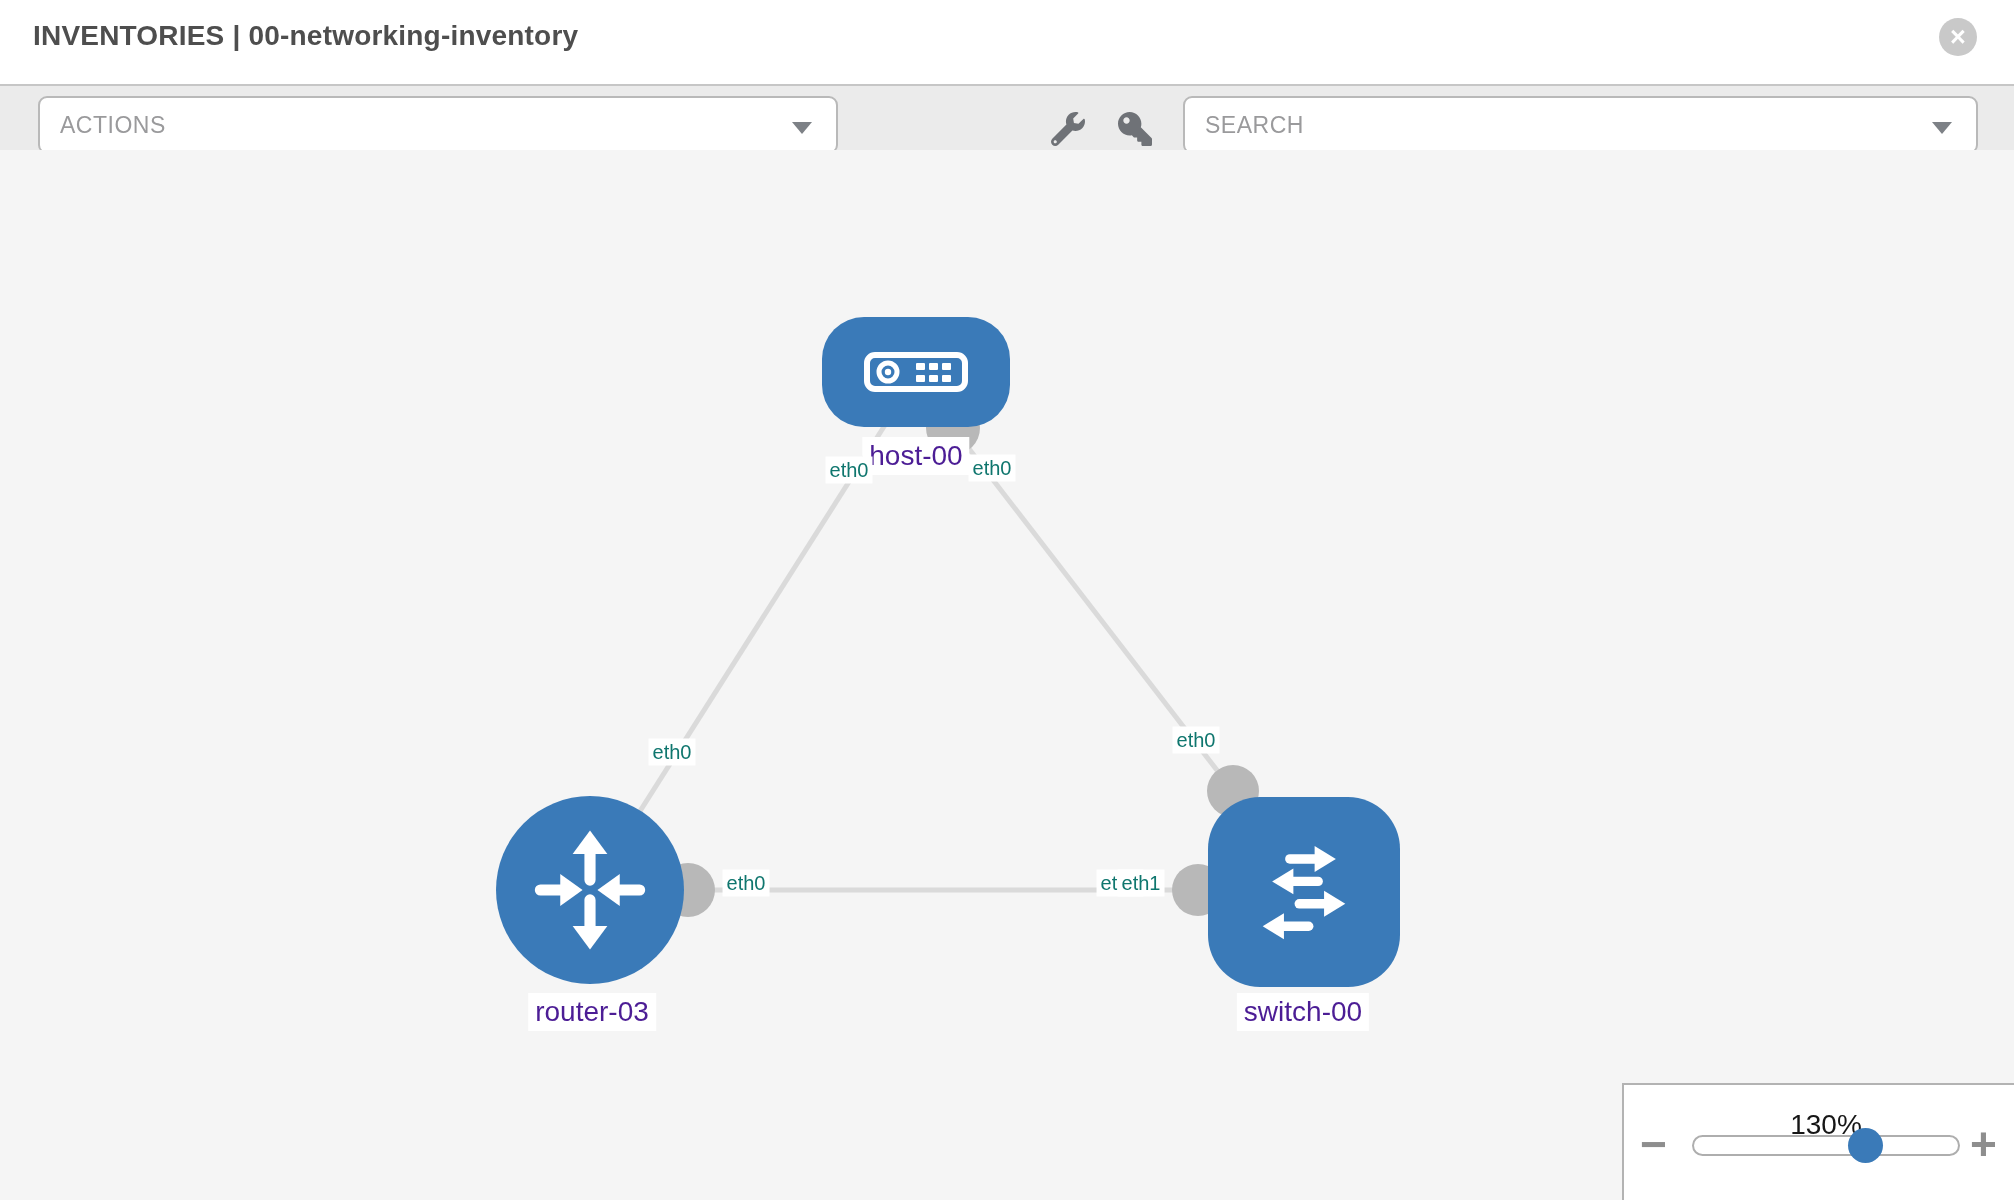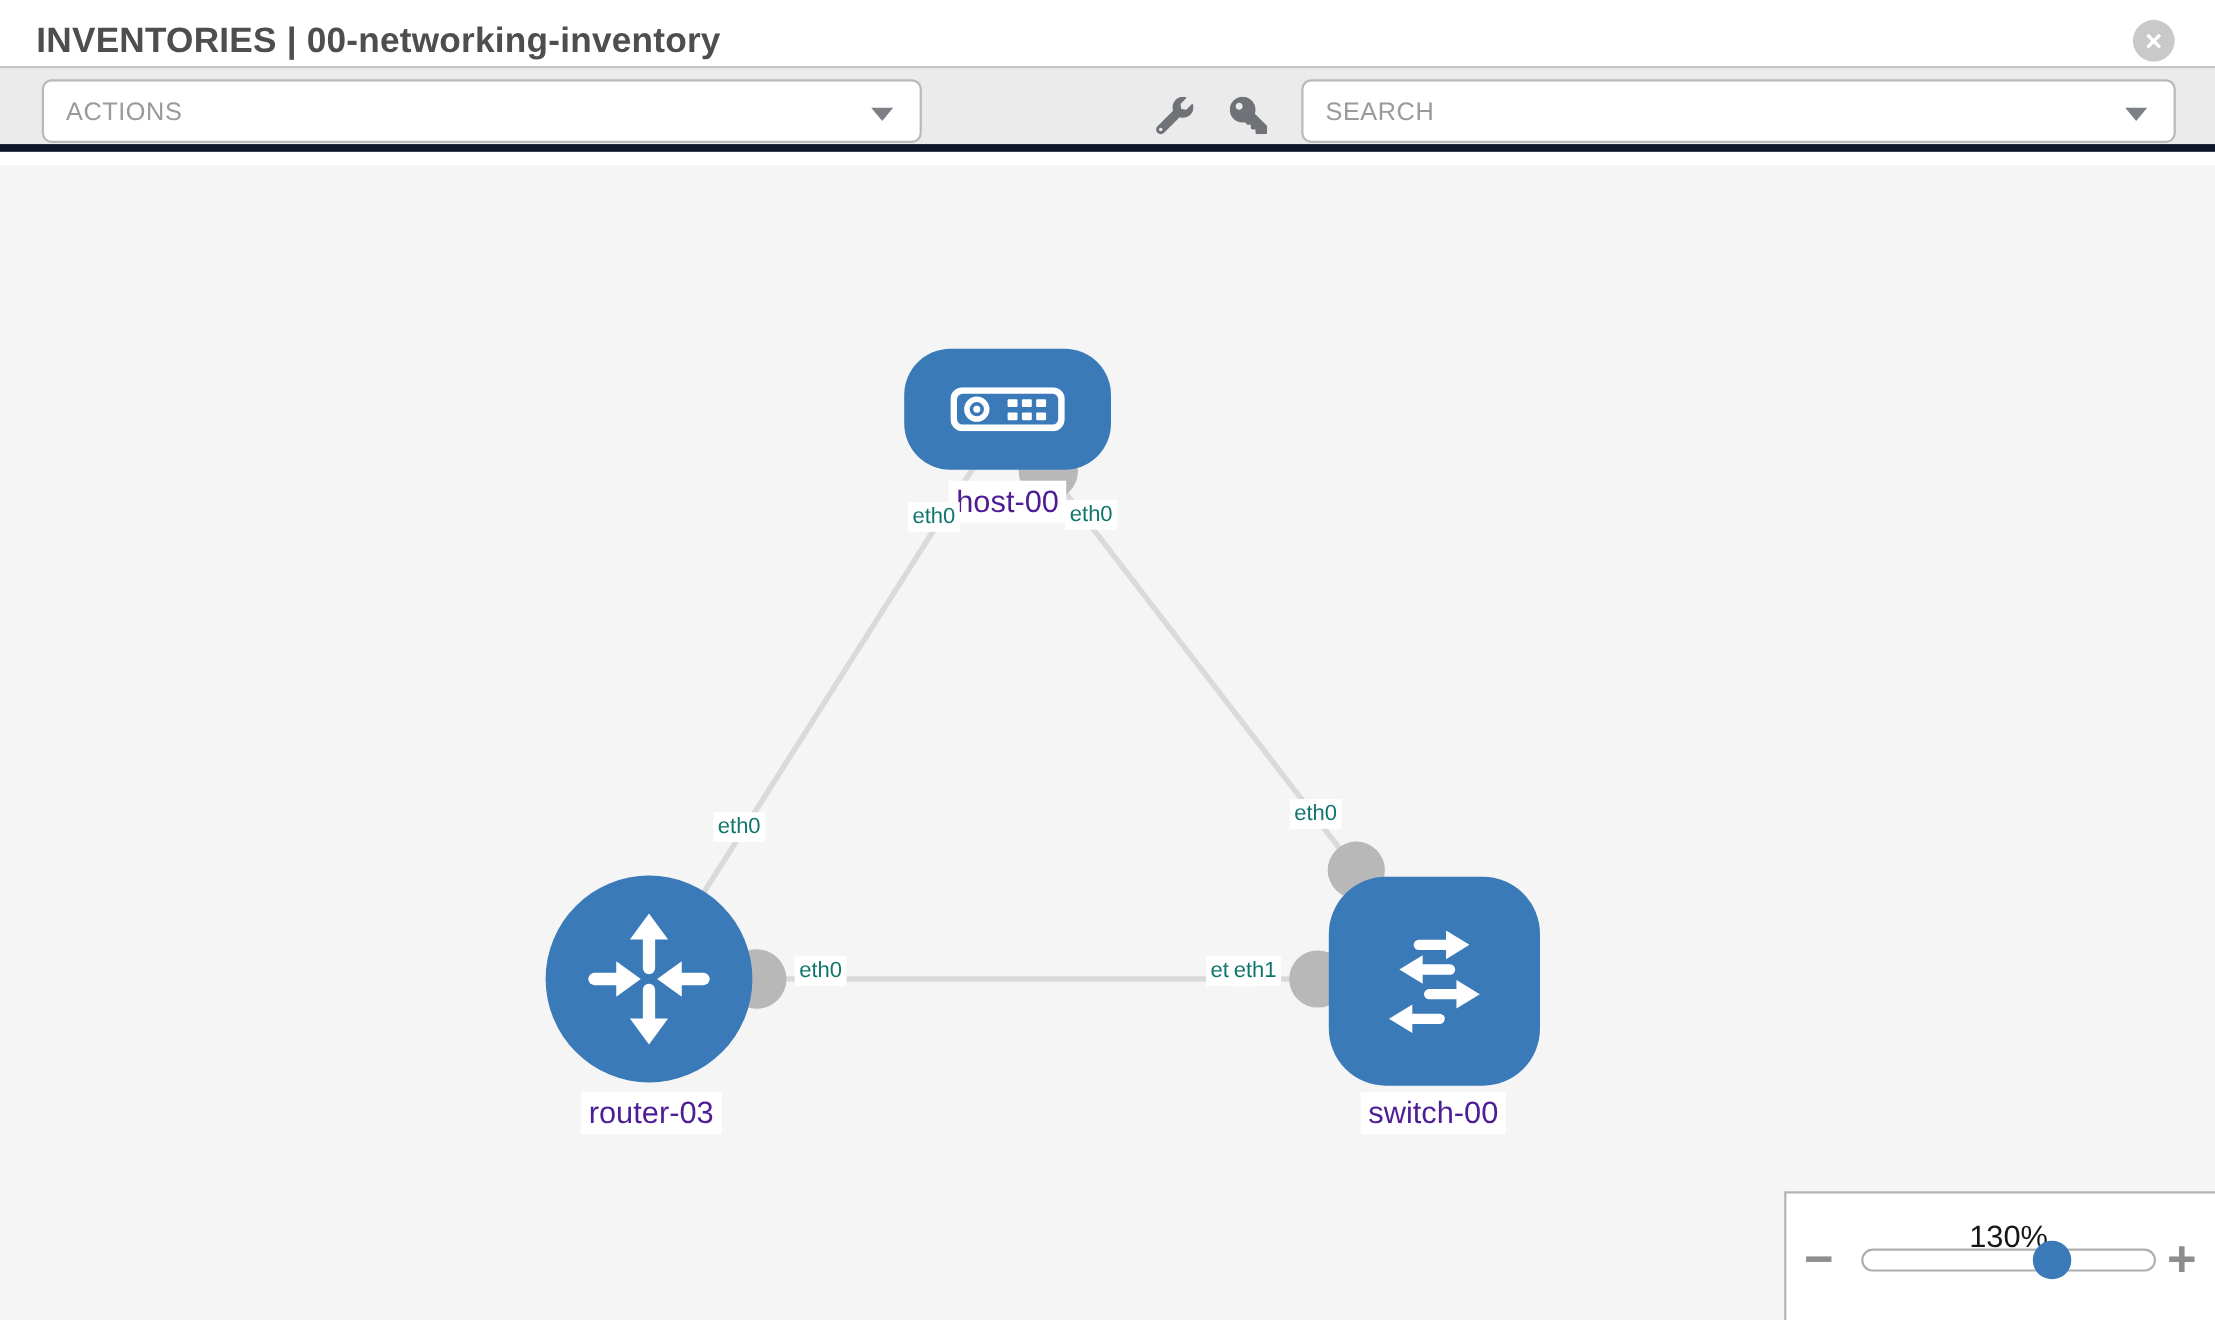--- a/index.html
+++ b/index.html
@@ -3,27 +3,27 @@
 <meta charset="utf-8">
 <style>
   * { margin:0; padding:0; box-sizing:border-box; }
   html,body { width:2014px; height:1200px; overflow:hidden; background:#fff;
               font-family:"Liberation Sans", sans-serif; }
   #app { position:relative; width:2014px; height:1200px; }
 
   
   .titlebar { position:absolute; left:0; top:0; width:2014px; height:72px;
               background:#ffffff; display:flex; align-items:center; }
-  .titlebar h1 { margin-left:33px; font-size:32px; font-weight:bold; color:#4e4e4e; letter-spacing:.2px; }
+  .titlebar h1 { margin-left:33px; font-size:28px; font-weight:bold; color:#4e4e4e; letter-spacing:.2px; }
   .close-btn { position:absolute; left:1939px; top:18px; width:38px; height:38px;
                border-radius:50%; background:#c9c9c9; color:#fff; font-size:27px; font-weight:bold;
                display:flex; align-items:center; justify-content:center; line-height:1; cursor:pointer; }
 
   
-  .toolbar { position:absolute; left:0; top:60px; width:2014px; height:78px;
+  .toolbar { position:absolute; left:0; top:84px; width:2014px; height:78px;
              background:#ebebeb; border-top:2px solid #c6c6c6; border-bottom:7px solid #0f172a; }
   .combo { position:absolute; top:10px; height:58px; background:#fff;
            border:2px solid #b9b9b9; border-radius:9px; display:flex; align-items:center;
            padding:0 20px; cursor:pointer; }
   .combo .ph { font-size:23px; color:#9a9a9c; letter-spacing:.5px; }
   .combo .caret { position:absolute; right:24px; top:24px; width:0; height:0;
                   border-left:10px solid transparent; border-right:10px solid transparent;
                   border-top:12px solid #7d8186; }
   .combo.actions { left:38px;  width:800px; }
   .combo.search  { left:1183px; width:795px; }

